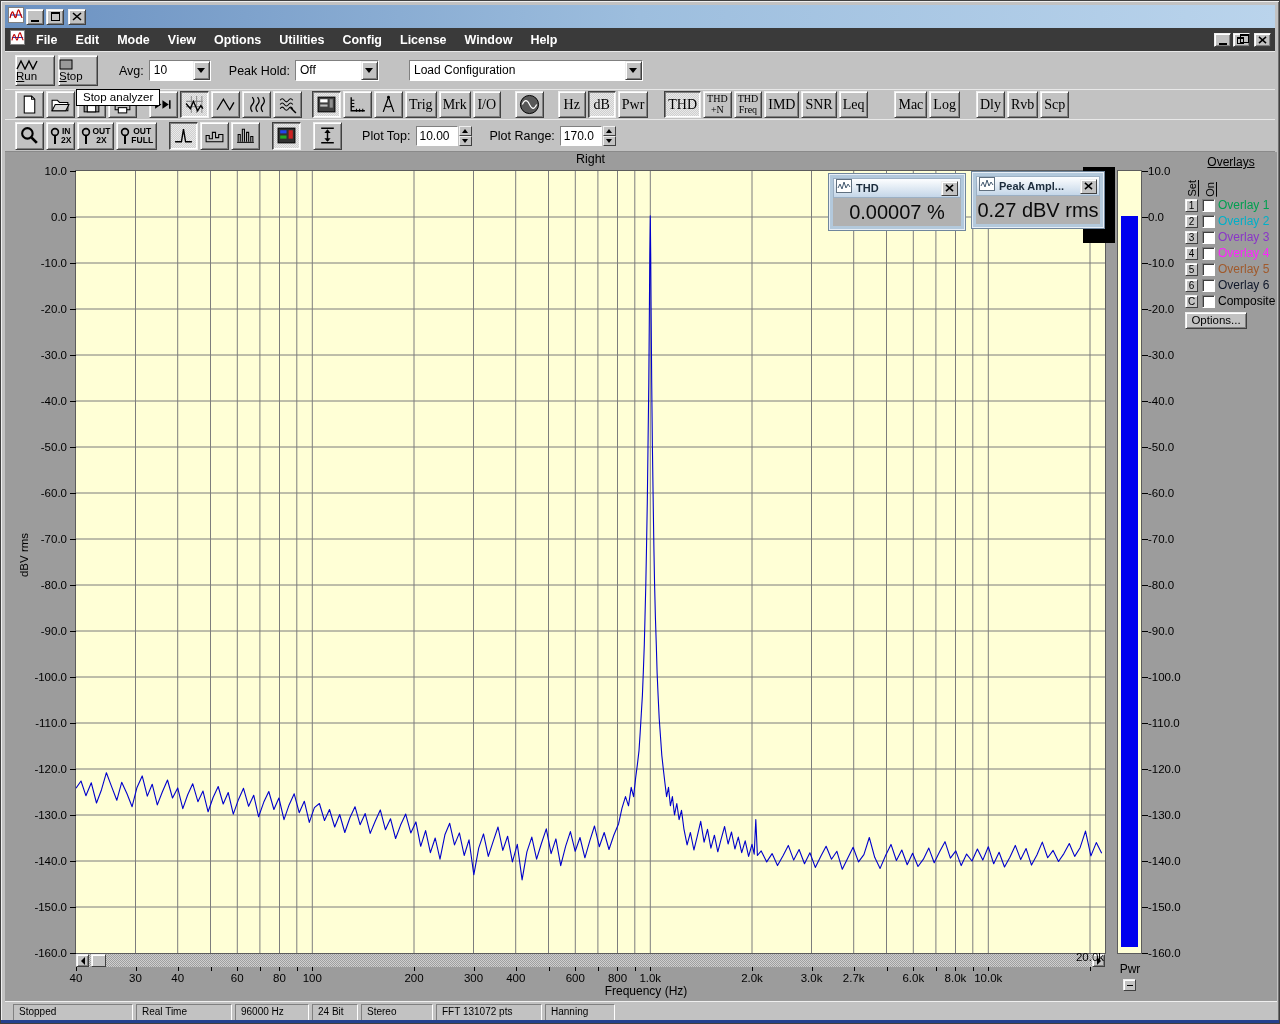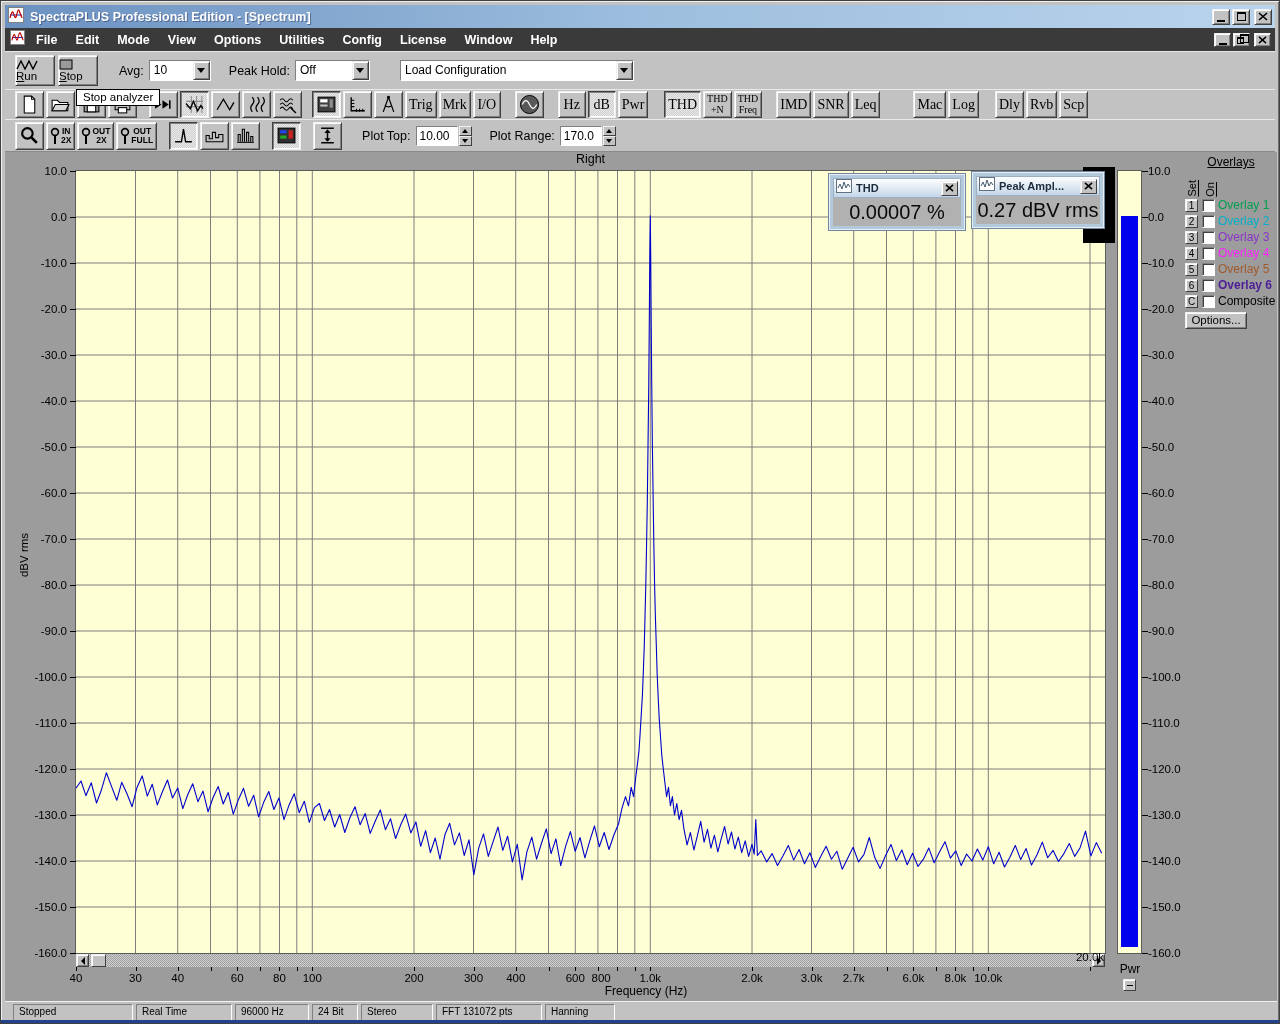--- a/index.html
+++ b/index.html
@@ -153,21 +153,20 @@
 <div class="window">
 
   <div class="titlebar">
     <span class="appicon">
       <svg width="16" height="16" viewBox="0 0 16 16">
           <rect x="0.5" y="0.5" width="15" height="15" fill="#fff" stroke="#808080"></rect>
           <path d="M2 8h12" stroke="#0030c0" stroke-width="1"></path>
           <path d="M2 11c1.5-6 2.5-7.5 3.5-4.5s2 6.5 3 2 2-7.5 3-4 2.5 6 2.5 6.5" fill="none" stroke="#c00000" stroke-width="1.2"></path>
         </svg>
     </span>
-    <span class="title-text">SpectraPLUS Professional Edition - [Spectrum]</span>
     <span class="winbtn">
         <span class="glyph-min"></span>
       </span>
     <span class="winbtn">
         <span class="glyph-max"></span>
       </span>
     <span class="winbtn" style="margin-left:4px">
       <svg width="10" height="9" viewBox="0 0 10 9">
           <path d="M1 1l8 7M9 1L1 8" stroke="#000" stroke-width="1.6"></path>
         </svg>
@@ -223,21 +222,21 @@
       <span class="fl-label">Stop</span>
     </div>
     <span class="tb-text">Avg:</span>
     <div class="combo" style="width:62px">
       <span class="combo-val">10</span>
       <span class="combo-btn">
           <span class="arrow-down"></span>
         </span>
     </div>
     <span class="tb-text">Peak Hold:</span>
-    <div class="combo" style="width:75px">
+    <div class="combo" style="width:84px">
       <span class="combo-val">Off</span>
       <span class="combo-btn">
           <span class="arrow-down"></span>
         </span>
     </div>
     <div class="combo" style="width:234px;margin-left:30px">
       <span class="combo-val">Load Configuration</span>
       <span class="combo-btn">
           <span class="arrow-down"></span>
         </span>
@@ -378,30 +377,30 @@
           <span>THD</span>
           <span>+N</span>
         </span>
       </div>
       <div class="tbtn">
         <span class="tlines">
           <span>THD</span>
           <span>Freq</span>
         </span>
       </div>
-      <div class="tbtn" style="margin-left: 12px;">
+      <div class="tbtn" style="">
         <span class="tlabel">IMD</span>
       </div>
       <div class="tbtn">
         <span class="tlabel">SNR</span>
       </div>
       <div class="tbtn">
         <span class="tlabel">Leq</span>
       </div>
-      <div class="tbtn" style="margin-left: 31px;">
+      <div class="tbtn" style="margin-left: 24px;">
         <span class="tlabel">Mac</span>
       </div>
       <div class="tbtn">
         <span class="tlabel">Log</span>
       </div>
       <div class="tbtn" style="margin-left: 14px;">
         <span class="tlabel">Dly</span>
       </div>
       <div class="tbtn">
         <span class="tlabel">Rvb</span>
@@ -576,21 +575,21 @@
             <span class="ov-label" style="color: rgb(255, 34, 255);">Overlay 4</span>
           </div>
           <div class="ov-row">
             <div class="ov-btn">5</div>
             <div class="ov-check"></div>
             <span class="ov-label" style="color: rgb(160, 90, 44);">Overlay 5</span>
           </div>
           <div class="ov-row">
             <div class="ov-btn">6</div>
             <div class="ov-check"></div>
-            <span class="ov-label" style="color: #4c1d95; font-weight: bold;">Overlay 6</span>
+            <span class="ov-label" style="color: #0f172a;">Overlay 6</span>
           </div>
           <div class="ov-row">
             <div class="ov-btn">C</div>
             <div class="ov-check"></div>
             <span class="ov-label" style="color: rgb(0, 0, 0);">Composite</span>
           </div>
         </div>
       <div class="ov-options">Options...</div>
     </div>
 
@@ -734,21 +733,21 @@
       <div class="axis-label" style="left: 45px; width: 52px; text-align: center; top: 819px;">40</div>
       <div class="axis-label" style="left: 104.519px; width: 52px; text-align: center; top: 819px;">30</div>
       <div class="axis-label" style="left: 146.748px; width: 52px; text-align: center; top: 819px;">40</div>
       <div class="axis-label" style="left: 206.267px; width: 52px; text-align: center; top: 819px;">60</div>
       <div class="axis-label" style="left: 248.496px; width: 52px; text-align: center; top: 819px;">80</div>
       <div class="axis-label" style="left: 281.252px; width: 52px; text-align: center; top: 819px;">100</div>
       <div class="axis-label" style="left: 383px; width: 52px; text-align: center; top: 819px;">200</div>
       <div class="axis-label" style="left: 442.519px; width: 52px; text-align: center; top: 819px;">300</div>
       <div class="axis-label" style="left: 484.748px; width: 52px; text-align: center; top: 819px;">400</div>
       <div class="axis-label" style="left: 544.267px; width: 52px; text-align: center; top: 819px;">600</div>
-      <div class="axis-label" style="left: 586.496px; width: 52px; top: 819px;">800</div>
+      <div class="axis-label" style="left: 586.496px; width: 52px; text-align: center; top: 819px;">800</div>
       <div class="axis-label" style="left: 619.252px; width: 52px; text-align: center; top: 819px;">1.0k</div>
       <div class="axis-label" style="left: 721px; width: 52px; text-align: center; top: 819px;">2.0k</div>
       <div class="axis-label" style="left: 780.519px; width: 52px; text-align: center; top: 819px;">3.0k</div>
       <div class="axis-label" style="left: 822.748px; width: 52px; text-align: center; top: 819px;">2.7k</div>
       <div class="axis-label" style="left: 882.267px; width: 52px; text-align: center; top: 819px;">6.0k</div>
       <div class="axis-label" style="left: 924.496px; width: 52px; text-align: center; top: 819px;">8.0k</div>
       <div class="axis-label" style="left: 957.252px; width: 52px; text-align: center; top: 819px;">10.0k</div>
       <div class="axis-label" style="left: 1059px; width: 52px; text-align: center; top: 798px;">20.0k</div>
     </div>
 

